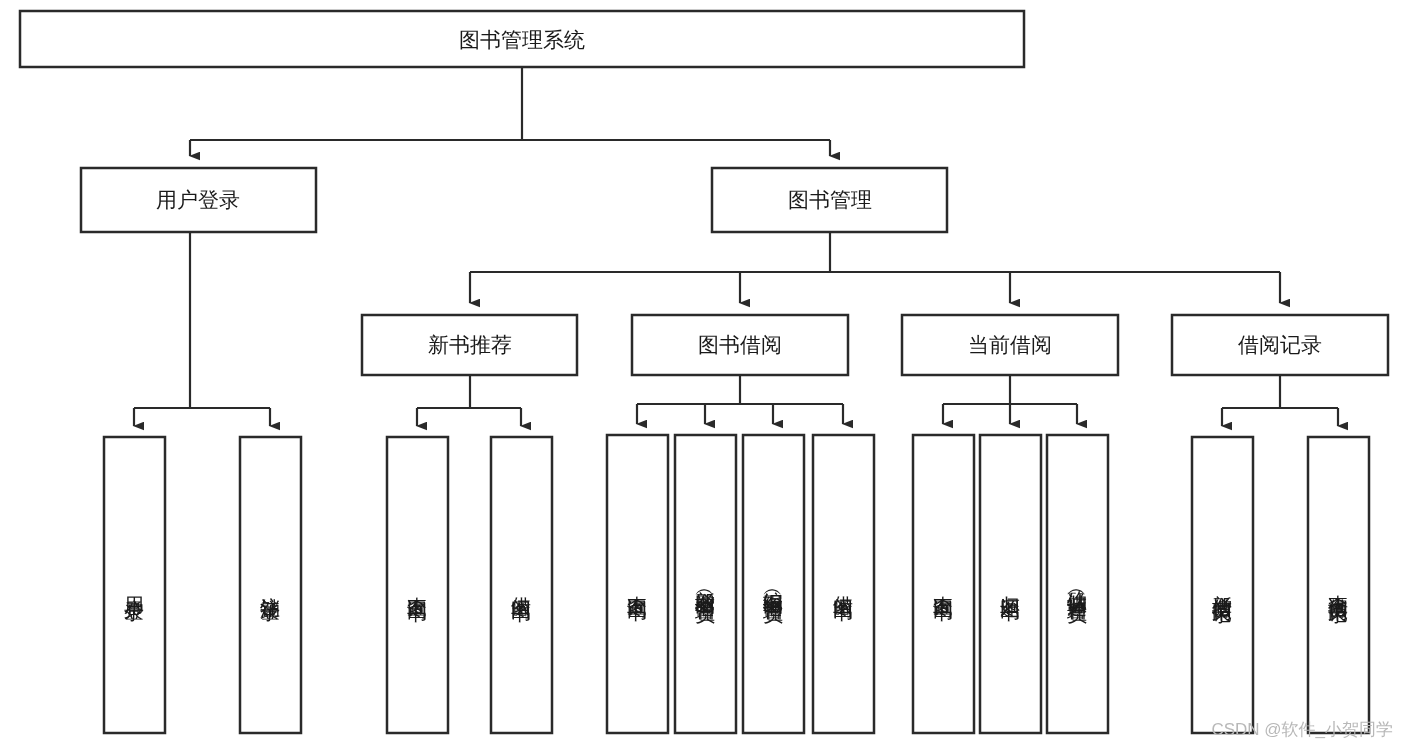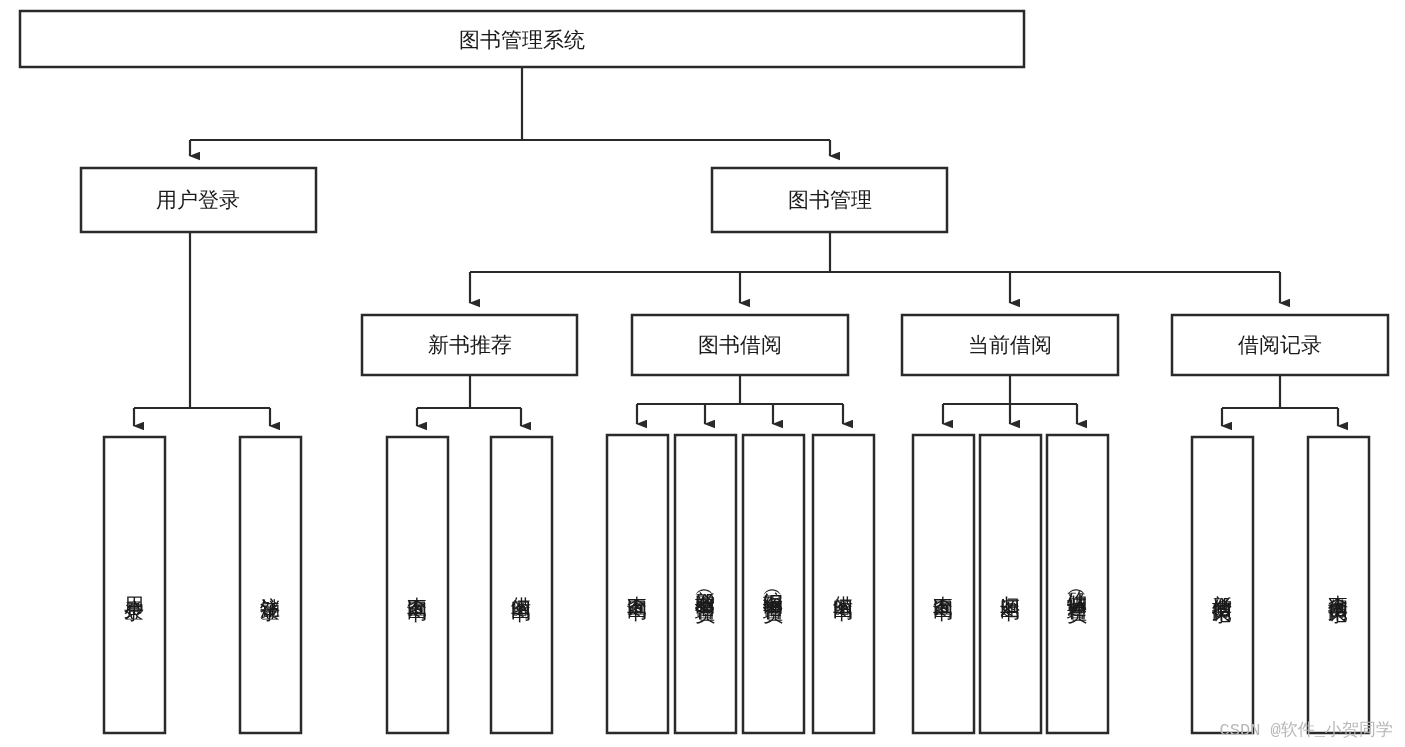--- a/index.html
+++ b/index.html
@@ -55,21 +55,21 @@
     display: flex;
     align-items: center;
     justify-content: center;
     white-space: nowrap;
     pointer-events: none;
   }
   .watermark {
     position: absolute;
     right: 12px;
     bottom: 6px;
-    font-family: Liberation Mono, monospace;
+    font-family: Liberation Sans, sans-serif;
     font-size: 17px;
     color: #b8b8b8;
     white-space: nowrap;
   }
 </style>
 </head>
 <body>
 
 <div id="diagram-root">
 

